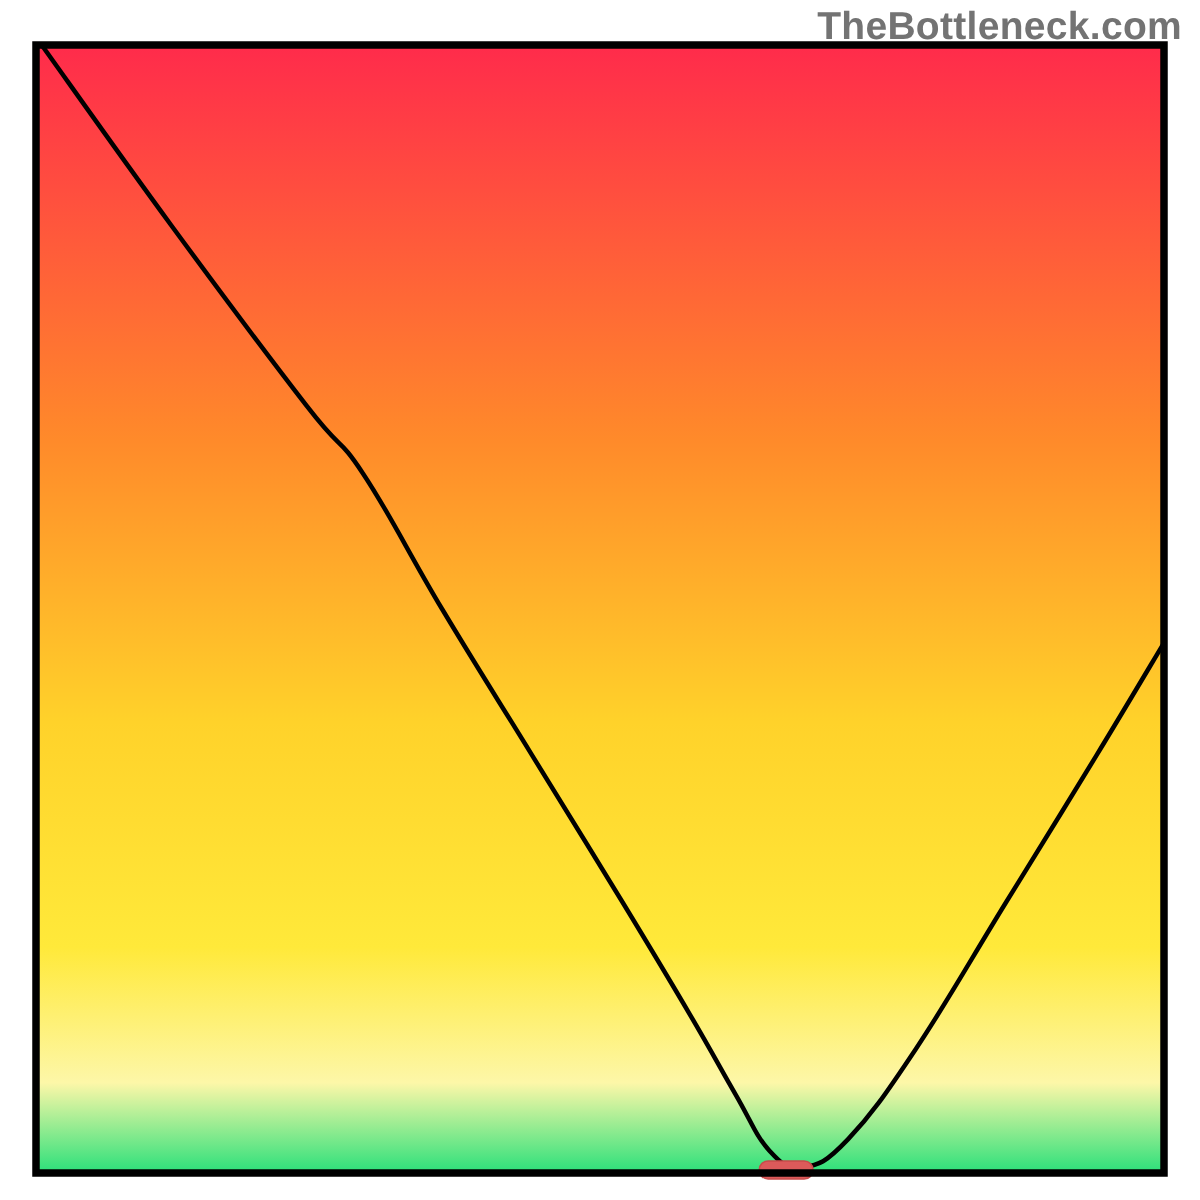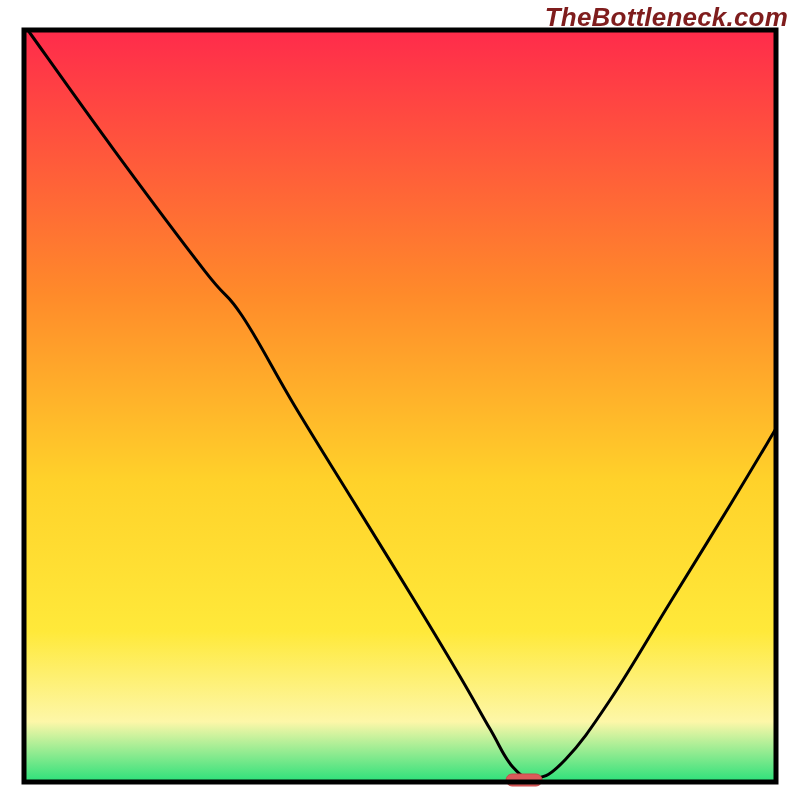--- a/index.html
+++ b/index.html
@@ -15,24 +15,23 @@
     width: 800px;
     height: 800px;
     overflow: hidden;
   }
   .watermark {
     position: absolute;
     top: 2px;
     right: 12px;
     font-size: 26px;
     font-weight: 600;
-    color: #7f1d1d;
+    color: #737373;
     letter-spacing: 0.2px;
     z-index: 50;
-    font-style: italic;
   }
   svg {
     position: absolute;
     top: 0;
     left: 0;
   }
 </style>
 </head>
 <body>
 <div class="canvas">

